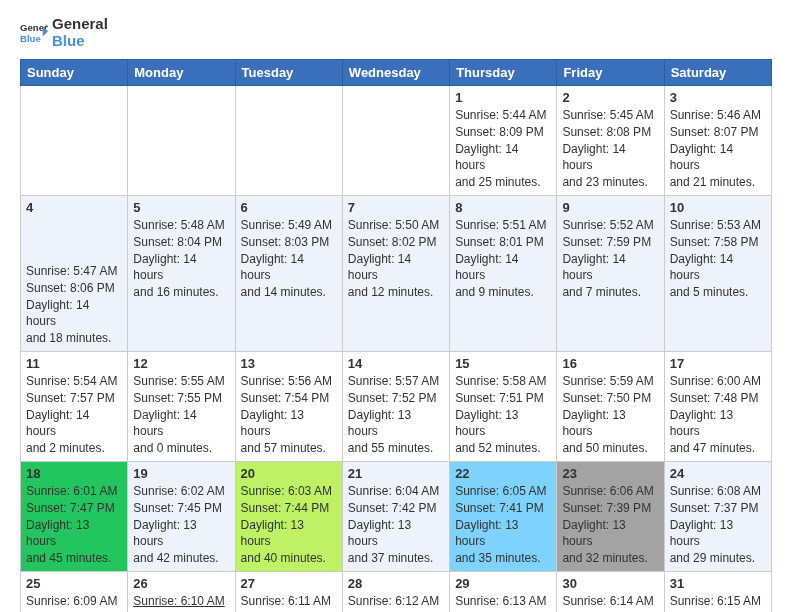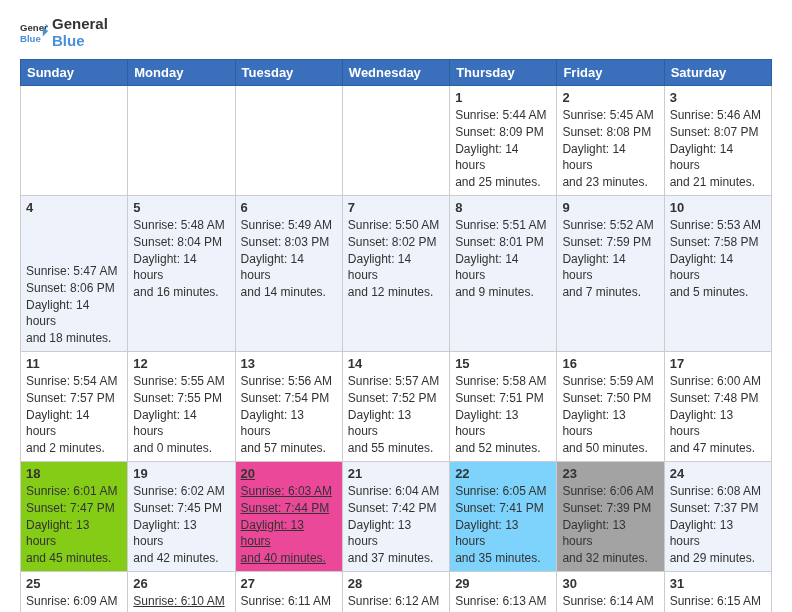--- a/index.html
+++ b/index.html
@@ -243,35 +243,35 @@
           </td>
           <td>
             <div class="day-num">17</div>
             <div class="day-info" style="white-space: pre-line;">Sunrise: 6:00 AM
 Sunset: 7:48 PM
 Daylight: 13 hours
 and 47 minutes.</div>
           </td>
         </tr>
         <tr>
-          <td style="background: #84cc16; margin-left: 44px;">
+          <td style="background: #22c55e; margin-left: 44px;">
             <div class="day-num">18</div>
             <div class="day-info" style="white-space: pre-line;">Sunrise: 6:01 AM
 Sunset: 7:47 PM
 Daylight: 13 hours
 and 45 minutes.</div>
           </td>
           <td style="background: rgb(238, 242, 250);">
             <div class="day-num">19</div>
             <div class="day-info" style="white-space: pre-line;">Sunrise: 6:02 AM
 Sunset: 7:45 PM
 Daylight: 13 hours
 and 42 minutes.</div>
           </td>
-          <td style="background: #ec4899; text-decoration: underline;">
+          <td style="background: #bef264;">
             <div class="day-num">20</div>
             <div class="day-info" style="white-space: pre-line;">Sunrise: 6:03 AM
 Sunset: 7:44 PM
 Daylight: 13 hours
 and 40 minutes.</div>
           </td>
           <td style="background: rgb(238, 242, 250);">
             <div class="day-num">21</div>
             <div class="day-info" style="white-space: pre-line;">Sunrise: 6:04 AM
 Sunset: 7:42 PM

